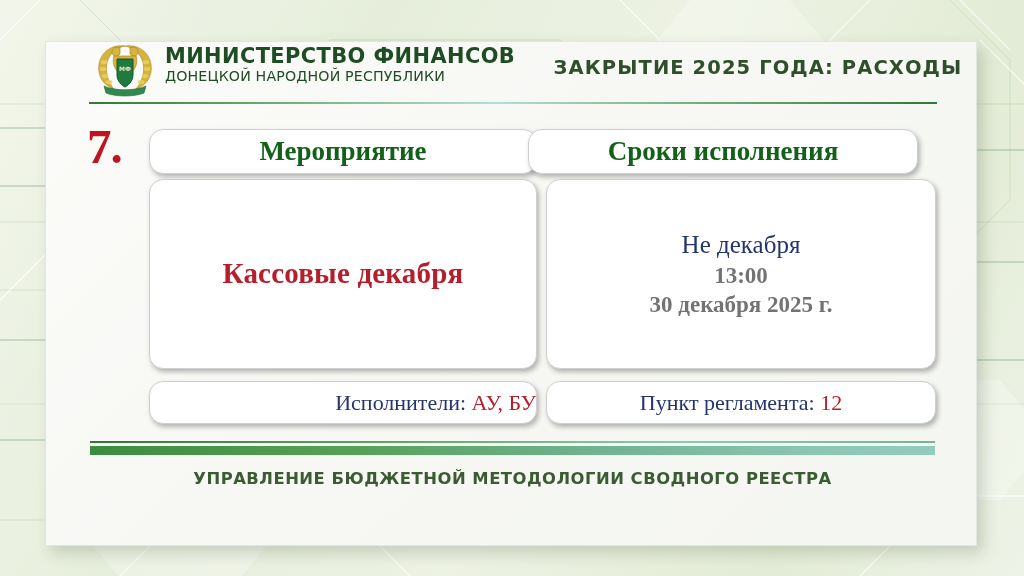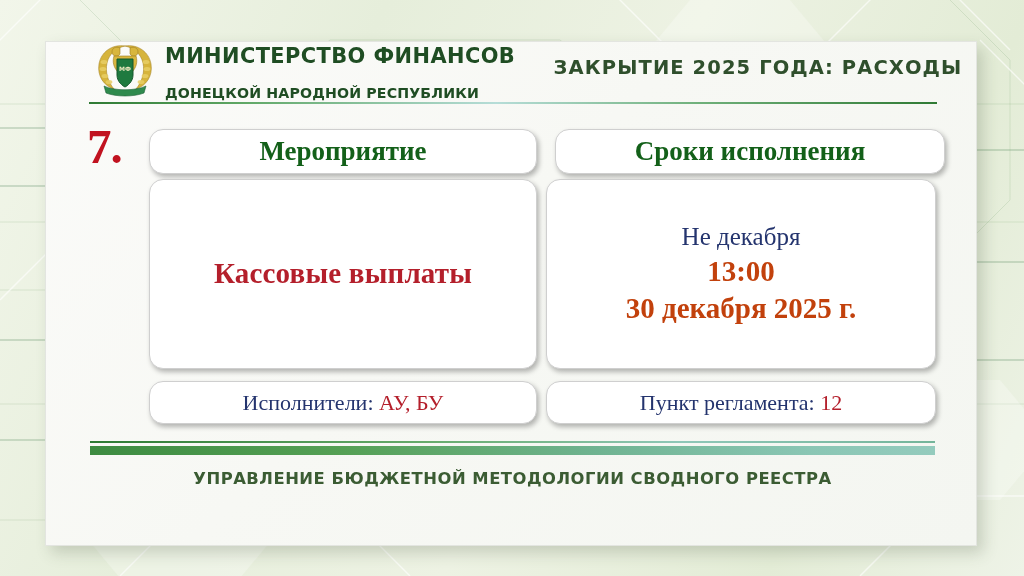--- a/index.html
+++ b/index.html
@@ -65,25 +65,25 @@
     font-family: "DejaVu Sans", sans-serif;
     font-weight: bold;
     font-size: 20.5px;
     letter-spacing: .4px;
     color: #1f4d23;
     transform: scaleX(1.02);
     transform-origin: left center;
   }
   .ministry-line2 {
     font-family: "DejaVu Sans", sans-serif;
-    font-weight: bold;
+    font-weight: normal;
     font-size: 14.2px;
     letter-spacing: .15px;
     color: #1f4d23;
-    margin-top: 19px;
+    margin-top: 2px;
   }
   #deck-title {
     position: absolute;
     left: 488px;
     top: 14px;
     width: 448px;
     text-align: center;
     font-family: "DejaVu Sans", sans-serif;
     font-weight: bold;
     font-size: 19.5px;
@@ -118,24 +118,24 @@
     border: 1px solid #cfcfcf;
     border-radius: 14px;
     box-shadow: 2px 3px 5px rgba(0,0,0,.28);
     display: flex;
     align-items: center;
     justify-content: center;
     text-align: center;
   }
 
   #panel-head-left  { left: 103px; top: 87px;  width: 388px; height: 45px; }
-  #panel-head-right { left: 509px; top: 87px;  width: 390px; height: 45px; text-align: center; }
+  #panel-head-right { left: 482px; top: 87px;  width: 390px; height: 45px; text-align: center; }
   #panel-body-left  { left: 103px; top: 137px; width: 388px; height: 190px; }
   #panel-body-right { left: 500px; top: 137px; width: 390px; height: 190px; }
-  #panel-foot-left  { left: 103px; top: 339px; width: 388px; height: 43px; }
+  #panel-foot-left  { left: 103px; top: 339px; width: 388px; height: 43px; justify-content: flex-end; }
   #panel-foot-right { left: 500px; top: 339px; width: 390px; height: 43px; }
 
   .head-text {
     font-family: "Liberation Serif", serif;
     font-weight: bold;
     font-size: 27px;
     color: #136019;
   }
 
   .body-inner { line-height: 1.28; }
@@ -154,22 +154,22 @@
     margin-top: 3px;
   }
   .date-lead {
     font-family: "Liberation Serif", serif;
     font-size: 25px;
     color: #24346e;
   }
   .date-time, .date-full {
     font-family: "Liberation Serif", serif;
     font-weight: bold;
-    font-size: 29px;
-    color: #c2410c;
+    font-size: 23px;
+    color: #737373;
   }
   .foot-text {
     font-family: "Liberation Serif", serif;
     font-size: 22px;
     color: #24346e;
   }
   .foot-accent {
     color: #b41f2b;
   }
 
@@ -292,21 +292,21 @@
   <div class="panel" id="panel-head-left">
     <span class="head-text">Мероприятие</span>
   </div>
 
   <div class="panel" id="panel-head-right">
     <span class="head-text">Сроки исполнения</span>
   </div>
 
   <div class="panel" id="panel-body-left">
     <div class="body-inner">
-      <div class="body-title">Кассовые выплаты</div>
+      <div class="body-title">Кассовые декабря</div>
     </div>
   </div>
 
   <div class="panel" id="panel-body-right">
     <div class="body-inner">
       <div class="date-lead">Не декабря</div>
       <div class="date-time">13:00</div>
       <div class="date-full">30 декабря 2025 г.</div>
     </div>
   </div>

